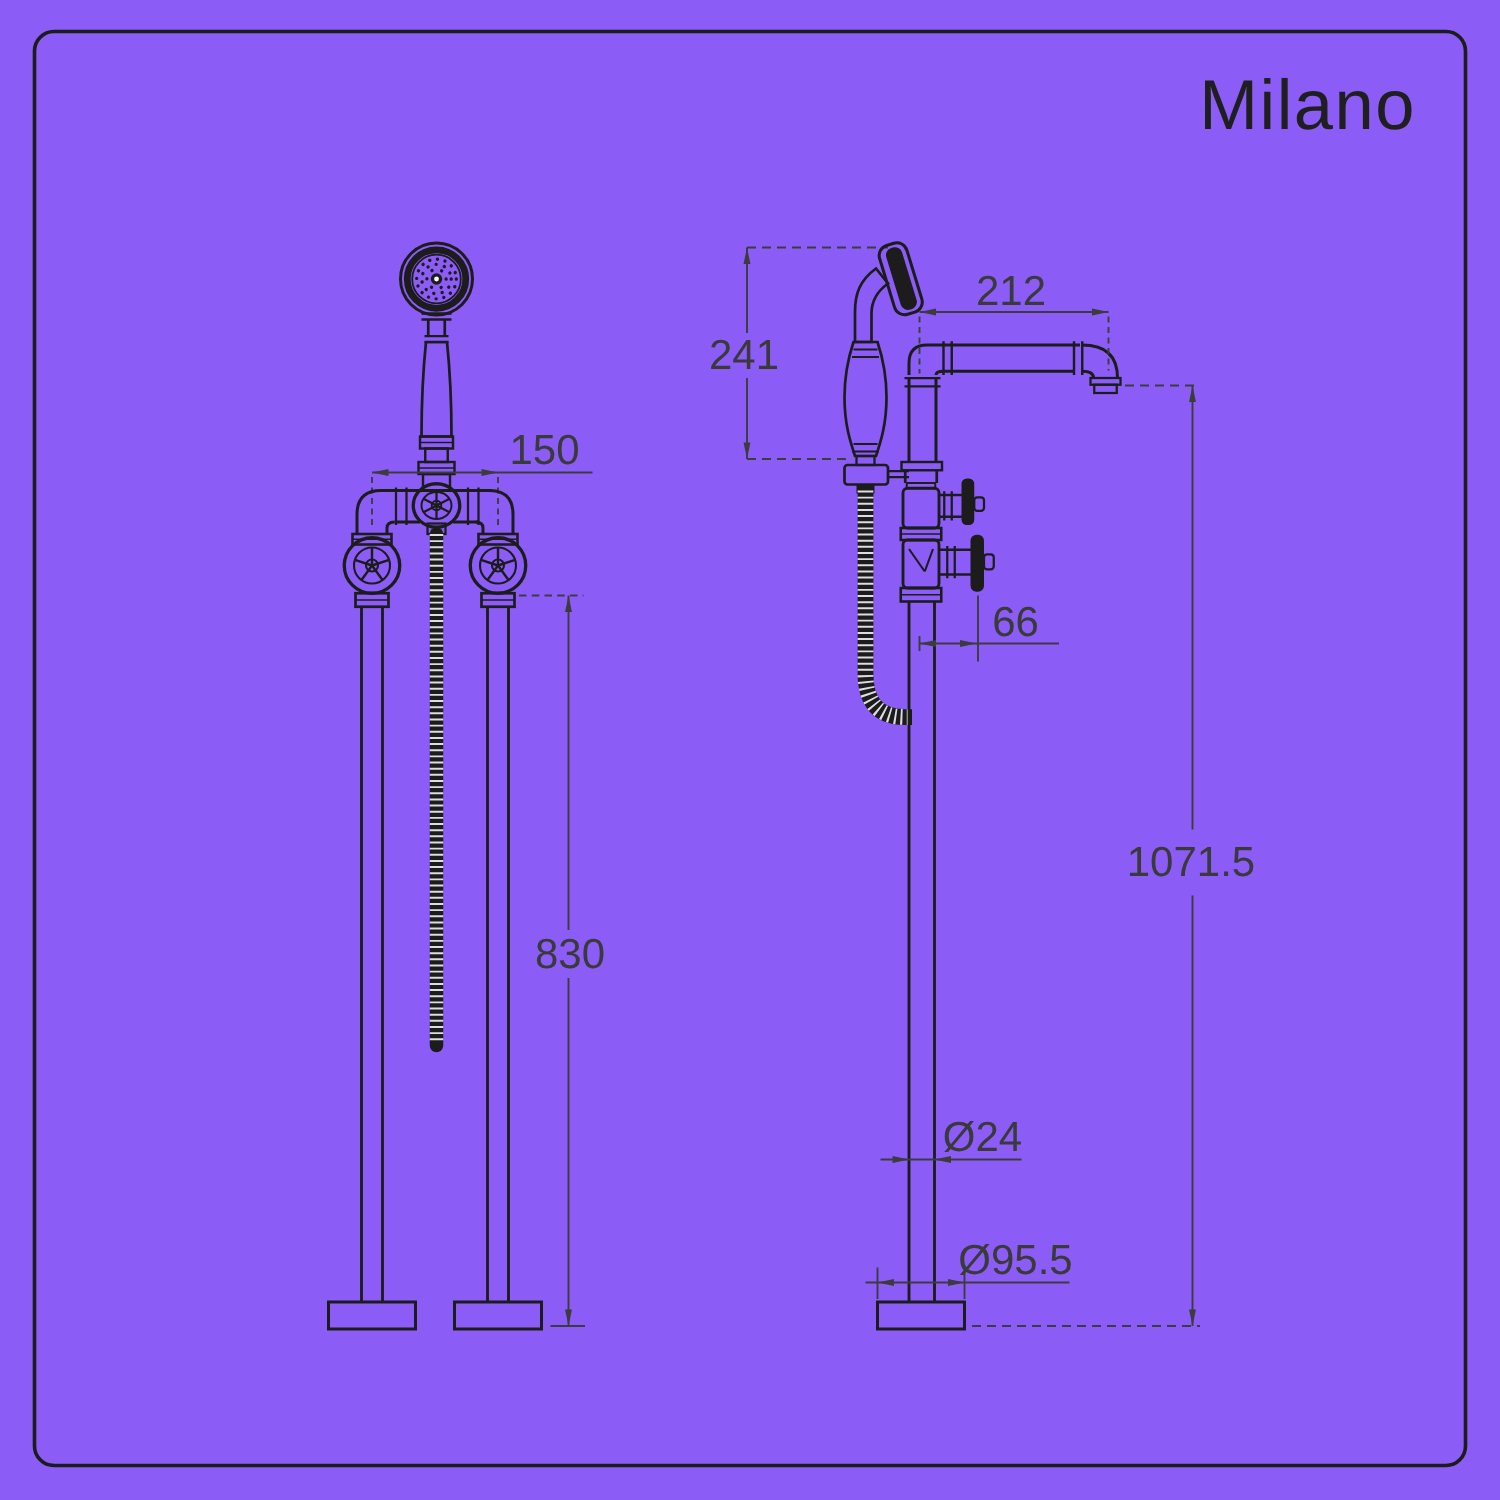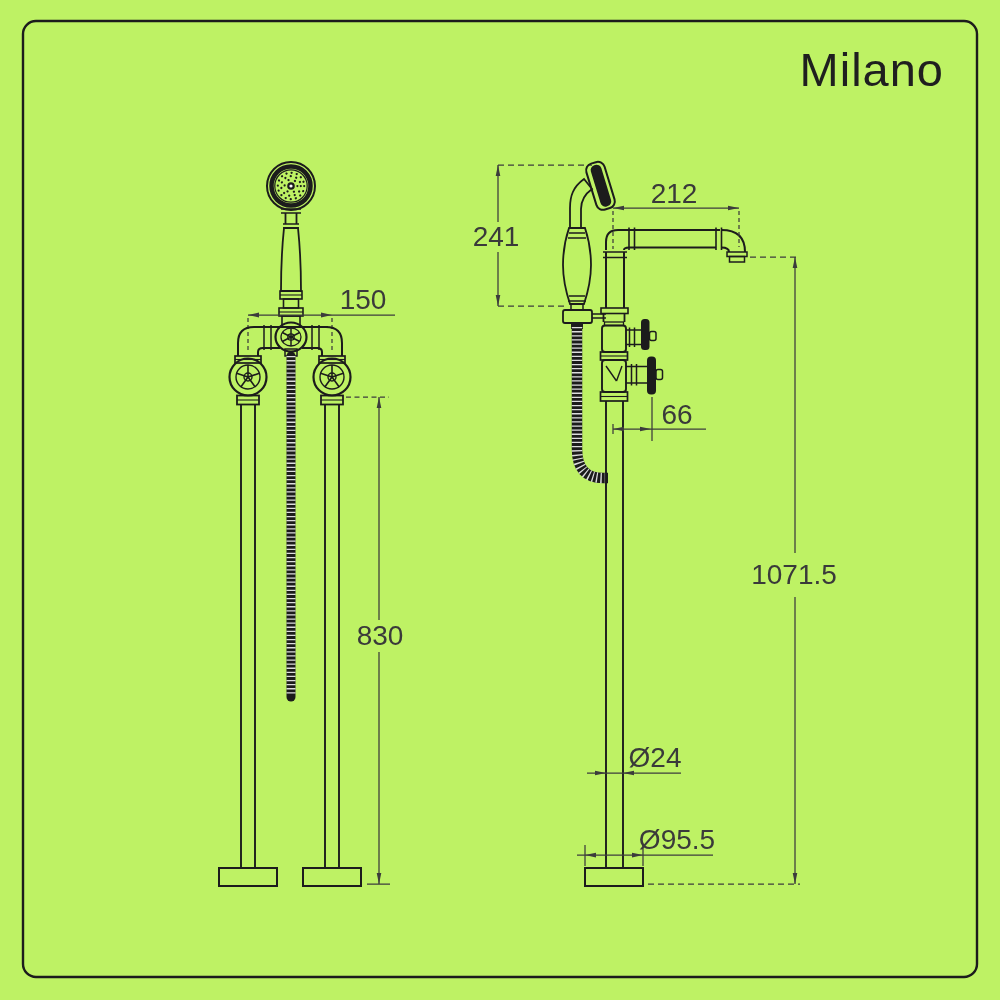--- a/index.html
+++ b/index.html
@@ -1,16 +1,16 @@
 <!DOCTYPE html>
 <html><head>
 <meta charset="utf-8">
 <style>
   html,body{margin:0;padding:0;background:#ffffff;}
-  .canvas{position:relative;width:1000px;height:1000px;background:#bef264;overflow:hidden;
+  .canvas{position:relative;width:1000px;height:1000px;background:#8b5cf6;overflow:hidden;
           font-family:"Liberation Sans", sans-serif;}
   svg{display:block}
   .dim-text{font-family:"Liberation Sans", sans-serif;font-size:28px;fill:#3a3a3a;}
   .logo-text{font-family:"Liberation Sans", sans-serif;font-size:47px;font-weight:300;
              letter-spacing:1px;fill:#1f1f1f;}
   .outline{stroke:#1c1c1c;fill:none;}
   .dim{stroke:#3c3c3c;fill:none;stroke-width:1.25;}
   .arr{fill:#3c3c3c;stroke:none;}
 </style>
 </head>

